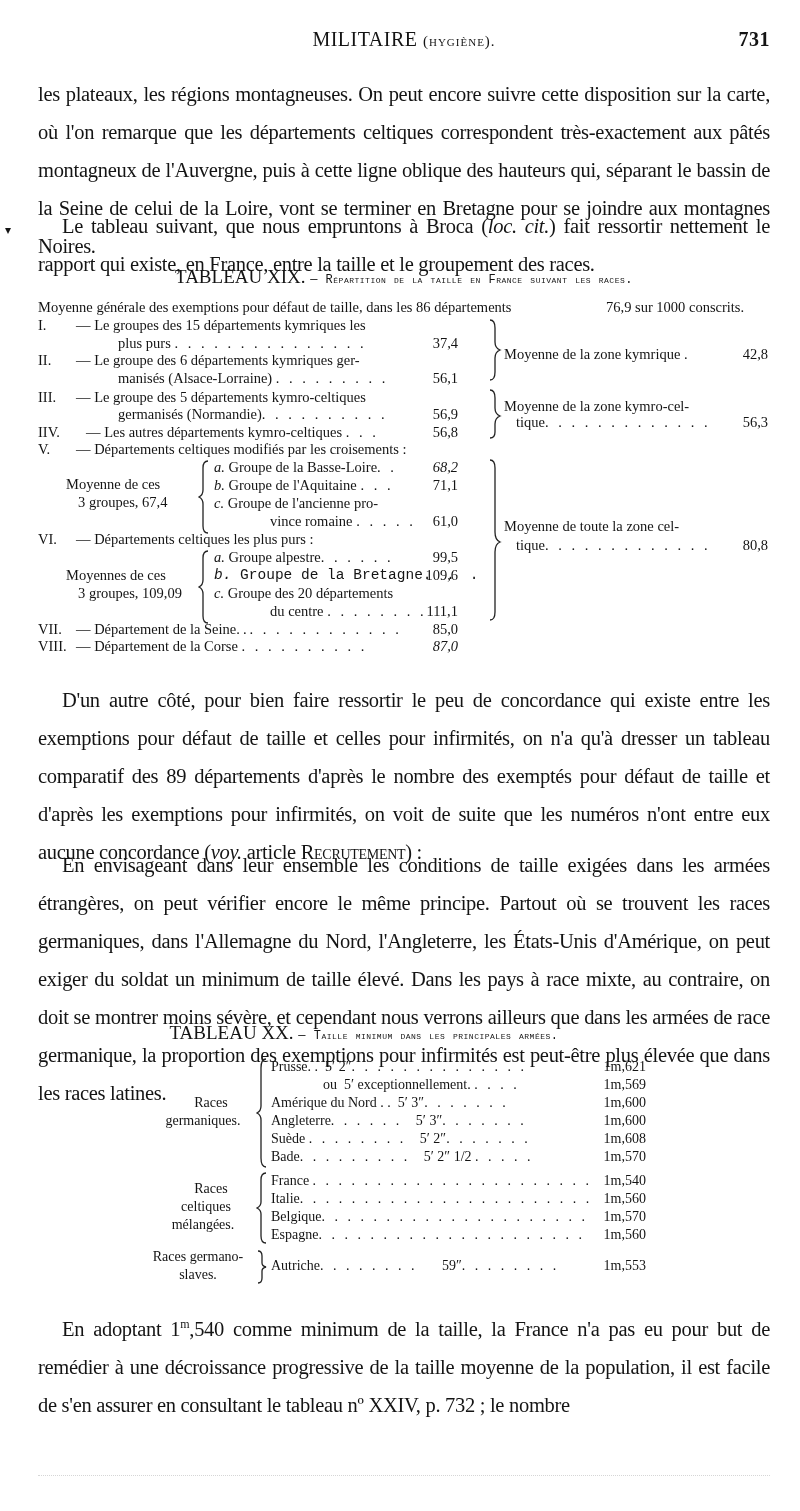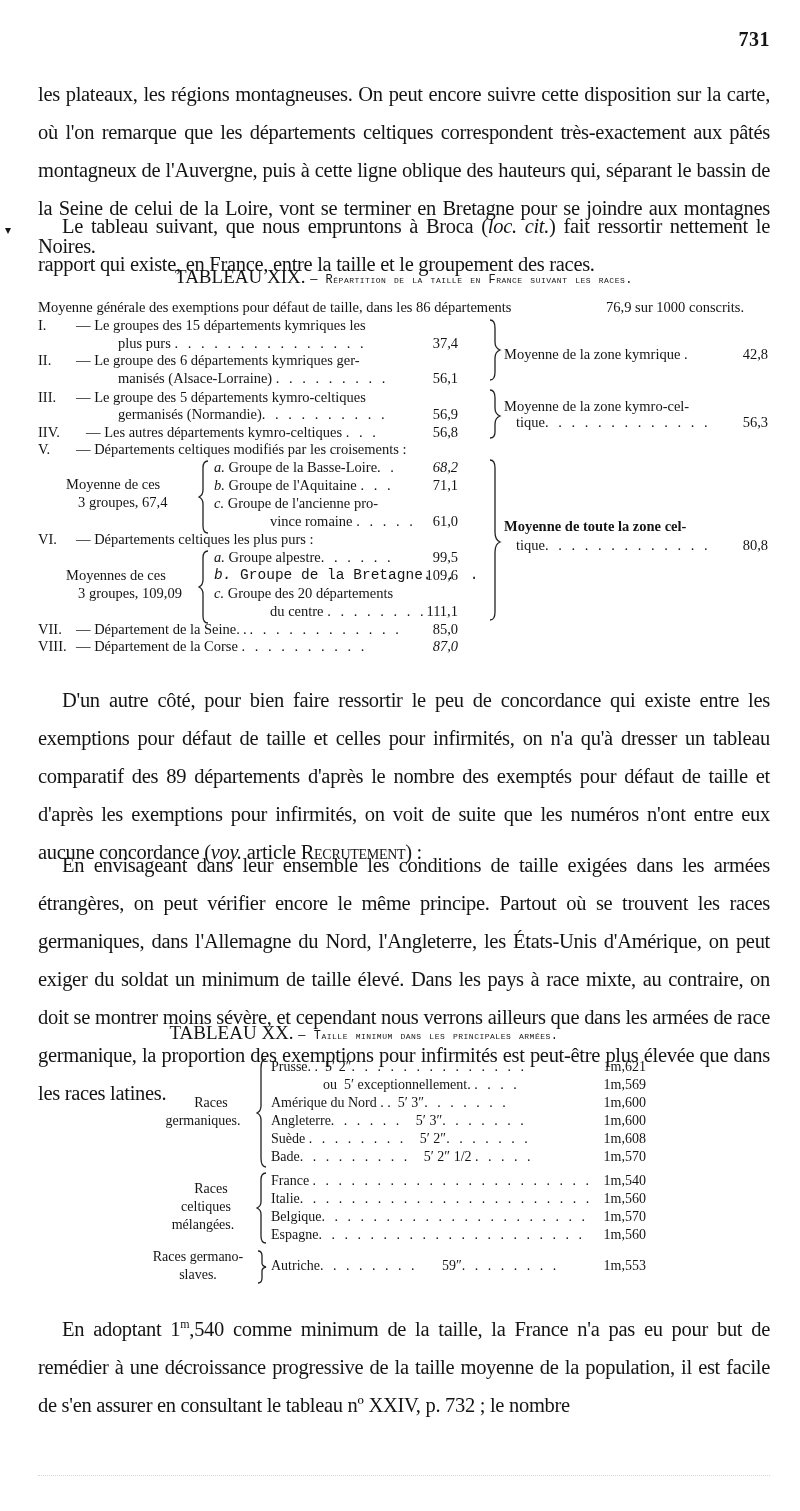--- a/index.html
+++ b/index.html
@@ -35,20 +35,24 @@
     .num { position: absolute; text-align: right; width: 60px; }
     .dots { letter-spacing: 3px; }
     .t20 { font-size: 14px; }
   </style>
 </head>
 <body>
 
 <div class="page">
 
   <div class="header">
+    <div class="running">
+      <span>MILITAIRE</span>
+      <span class="sc">(hygiène).</span>
+    </div>
     <div class="pnum">731</div>
   </div>
 
   <div class="para" style="top:62px;">les plateaux, les régions montagneuses. On peut encore suivre cette disposition sur la carte, où l'on remarque que les départements celtiques correspondent très-exactement aux pâtés montagneux de l'Auvergne, puis à cette ligne oblique des hauteurs qui, séparant le bassin de la Seine de celui de la Loire, vont se terminer en Bretagne pour se joindre aux montagnes Noires.</div>
 
   <div class="para" style="top:194px;">
     <span class="marg" style="top:4px;">▾</span>
     <span class="indent"></span><span>Le tableau suivant, que nous empruntons à Broca (</span><i>loc. cit.</i><span>) fait ressortir nettement le rapport qui existe, en France, entre la taille et le groupement des races.</span>
   </div>
 
@@ -109,21 +113,21 @@
     <div class="row num" style="top:459px; left:360px;font-style:italic;">68,2</div>
     <div class="row" style="top:477px; left:176px;"><i>b.</i> <span>Groupe de l'Aquitaine</span> <span class="dots">. . .</span></div>
     <div class="row num" style="top:477px; left:360px;">71,1</div>
     <div class="row" style="top:495px; left:176px;"><i>c.</i> <span>Groupe de l'ancienne pro-</span></div>
     <div class="row" style="top:513px; left:232px;"><span>vince romaine</span> <span class="dots">. . . . .</span></div>
     <div class="row num" style="top:513px; left:360px;">61,0</div>
 
     <div class="row" style="top:531px; left:0;"><span>VI.</span></div>
     <div class="row" style="top:531px; left:38px;">— Départements celtiques les plus purs :</div>
 
-    <div class="row" style="top:518px; left:466px;font-weight:bold;">Moyenne de toute la zone cel-</div>
+    <div class="row" style="top:518px; left:466px;">Moyenne de toute la zone cel-</div>
     <div class="row" style="top:537px; left:478px;"><span>tique</span><span class="dots">. . . . . . . . . . . . .</span></div>
     <div class="row num" style="top:537px; left:670px;">80,8</div>
 
     <div class="row" style="top:567px; left:28px;">Moyennes de ces</div>
     <div class="row" style="top:585px; left:40px;">3 groupes, 109,09</div>
     <svg style="position:absolute; left:160px; top:550px;" width="12" height="74">
       <path d="M10 1 Q5 1 5 8 L5 30 Q5 35 1 37 Q5 39 5 44 L5 66 Q5 73 10 73" fill="none" stroke="#222" stroke-width="1.3"></path>
     </svg>
     <div class="row" style="top:549px; left:176px;"><i>a.</i> <span>Groupe alpestre</span><span class="dots">. . . . . .</span></div>
     <div class="row num" style="top:549px; left:360px;">99,5</div>

